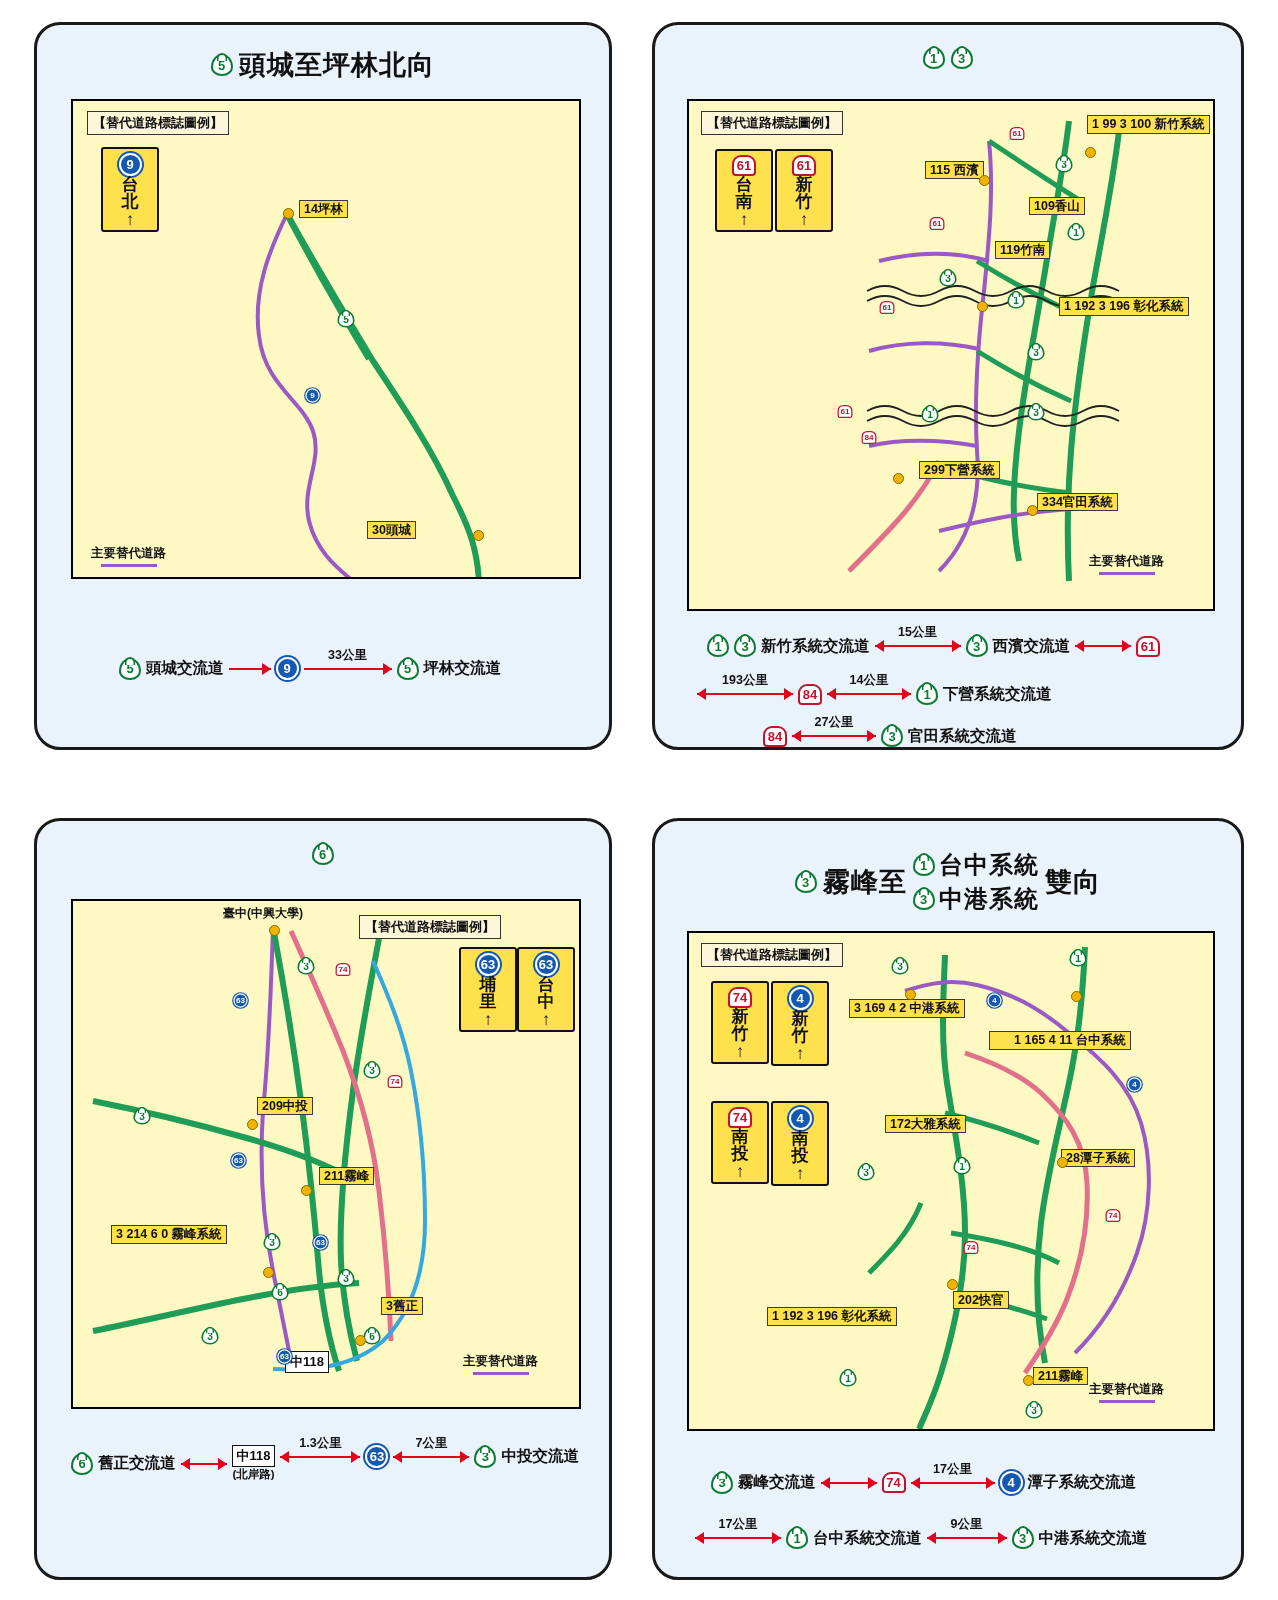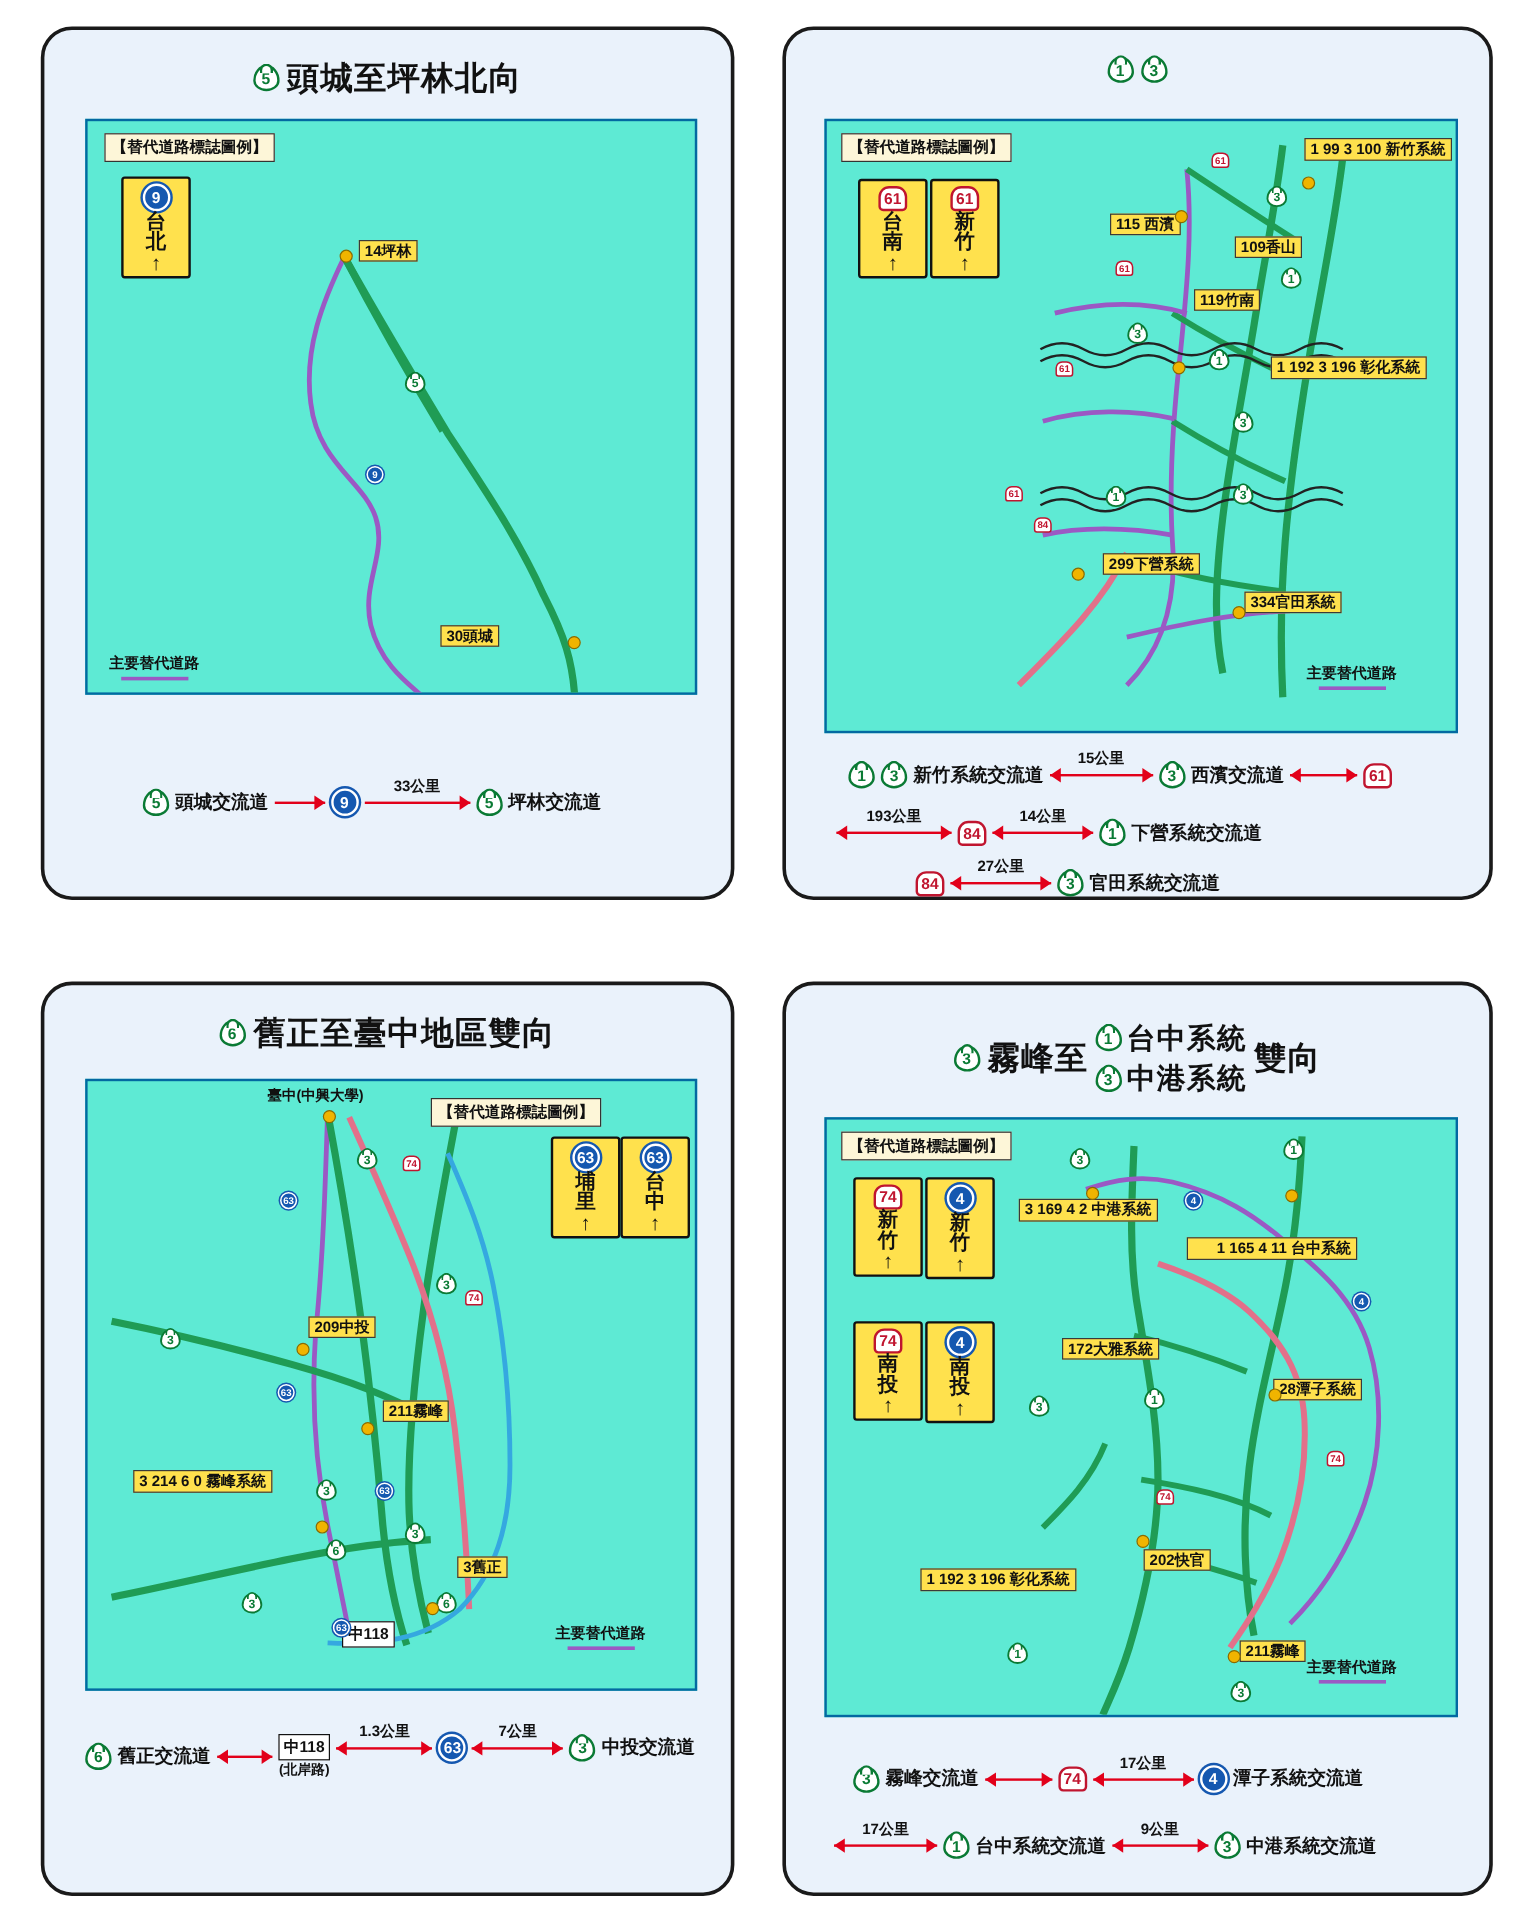--- a/index.html
+++ b/index.html
@@ -2,21 +2,21 @@
 <html><head>
 <meta charset="utf-8">
 <style>
   html,body{margin:0;padding:0;background:#ffffff;}
   body{width:1278px;height:1600px;font-family:"Liberation Sans","DejaVu Sans",sans-serif;color:#111;}
   .sheet{position:relative;width:1278px;height:1600px;}
 
   .card{position:absolute;background:#eaf2fb;border:3px solid #1a1a1a;border-radius:26px;box-sizing:border-box;}
   .card-title{position:absolute;left:0;right:0;top:22px;text-align:center;font-size:27px;font-weight:bold;letter-spacing:1px;
               display:flex;align-items:center;justify-content:center;gap:6px;}
-  .map{position:absolute;background:#5eead4;border:2px solid #0369a1;box-sizing:border-box;overflow:hidden;}
+  .map{position:absolute;background:#fef9c3;border:2px solid #000000;box-sizing:border-box;overflow:hidden;}
   .legendbox{position:absolute;border:1px solid #333;background:#fdf6d8;font-size:13px;font-weight:bold;padding:2px 5px;}
 
   
   .sh{display:inline-flex;align-items:center;justify-content:center;font-weight:bold;line-height:1;box-sizing:border-box;}
   .sh-green{color:#0a7a34;font-size:13px;width:22px;height:22px;border:2px solid #0a7a34;border-radius:50% 50% 50% 50%/60% 60% 40% 40%;background:#ffffff;position:relative;}
   .sh-green:before{content:"";position:absolute;top:-3px;left:50%;transform:translateX(-50%);width:7px;height:6px;border:2px solid #0a7a34;border-bottom:none;border-radius:6px 6px 0 0;background:#fff;}
   .sh-red{color:#c0152f;font-size:13px;width:24px;height:21px;border:2px solid #c0152f;border-radius:9px 9px 4px 4px;background:#ffffff;}
   .sh-blue{color:#ffffff;font-size:13px;width:23px;height:23px;border:2px solid #ffffff;border-radius:50%;background:#1558b0;box-shadow:0 0 0 2px #1558b0;}
   .sh-sm{transform:scale(.78);}
   .sh-xs{transform:scale(.62);}
@@ -141,21 +141,21 @@
         <span class="garrow">↑</span>
       </div>
       <div class="gsign" style="left:86px;top:48px;width:48px;">
         <span class="sh sh-red">61</span>
         <span class="gtext">新</span>
         <span class="gtext">竹</span>
         <span class="garrow">↑</span>
       </div>
 
       <div class="plabel two" style="left:398px;top:14px;text-align:center;">1 99 3 100 新竹系統</div>
-      <div class="plabel" style="left:236px;top:77px;">115 西濱</div>
+      <div class="plabel" style="left:236px;top:60px;">115 西濱</div>
       <div class="plabel" style="left:340px;top:96px;">109香山</div>
       <div class="plabel" style="left:306px;top:140px;">119竹南</div>
       <div class="plabel two" style="left:370px;top:196px;">1 192 3 196 彰化系統</div>
       <div class="plabel" style="left:214px;top:360px;margin-left:16px;">299下營系統</div>
       <div class="plabel" style="left:348px;top:392px;">334官田系統</div>
 
       <span class="sh sh-red sh-xs" style="position:absolute;left:316px;top:22px;">61</span>
       <span class="sh sh-red sh-xs" style="position:absolute;left:236px;top:112px;">61</span>
       <span class="sh sh-red sh-xs" style="position:absolute;left:186px;top:196px;">61</span>
       <span class="sh sh-red sh-xs" style="position:absolute;left:144px;top:300px;">61</span>
@@ -225,21 +225,20 @@
           <span class="rgt"></span>
         </span>
       <span class="sh sh-green">3</span>
       <span class="txt">官田系統交流道</span>
     </div>
   </div>
 
   <div class="card" style="left:34px;top:818px;width:578px;height:762px;">
     <div class="card-title">
       <span class="sh sh-green">6</span>
-      <span>舊正至臺中地區雙向</span>
     </div>
 
     <div class="map" style="left:34px;top:78px;width:510px;height:510px;">
       <svg width="510" height="510">
         <path d="M200,26 C198,90 196,150 190,210 C186,270 190,320 200,370 C208,410 214,440 220,470" stroke="#9b59c4" stroke-width="4" fill="none"></path>
         <path d="M310,16 C300,70 288,130 280,190 C272,250 266,310 268,360 C270,400 276,430 284,460" stroke="#1f9c55" stroke-width="6" fill="none"></path>
         <path d="M20,200 C70,210 120,222 170,236 C220,250 250,262 284,280" stroke="#1f9c55" stroke-width="6" fill="none"></path>
         <path d="M20,430 C70,420 120,408 170,398 C220,388 250,384 286,382" stroke="#1f9c55" stroke-width="6" fill="none"></path>
         <path d="M200,26 C210,80 220,140 228,200 C236,260 242,320 246,370 C250,410 256,440 266,470" stroke="#1f9c55" stroke-width="6" fill="none"></path>
         <path d="M218,30 C236,70 254,110 270,150 C288,196 300,240 306,290 C312,340 316,390 318,440" stroke="#e2708a" stroke-width="5" fill="none"></path>

